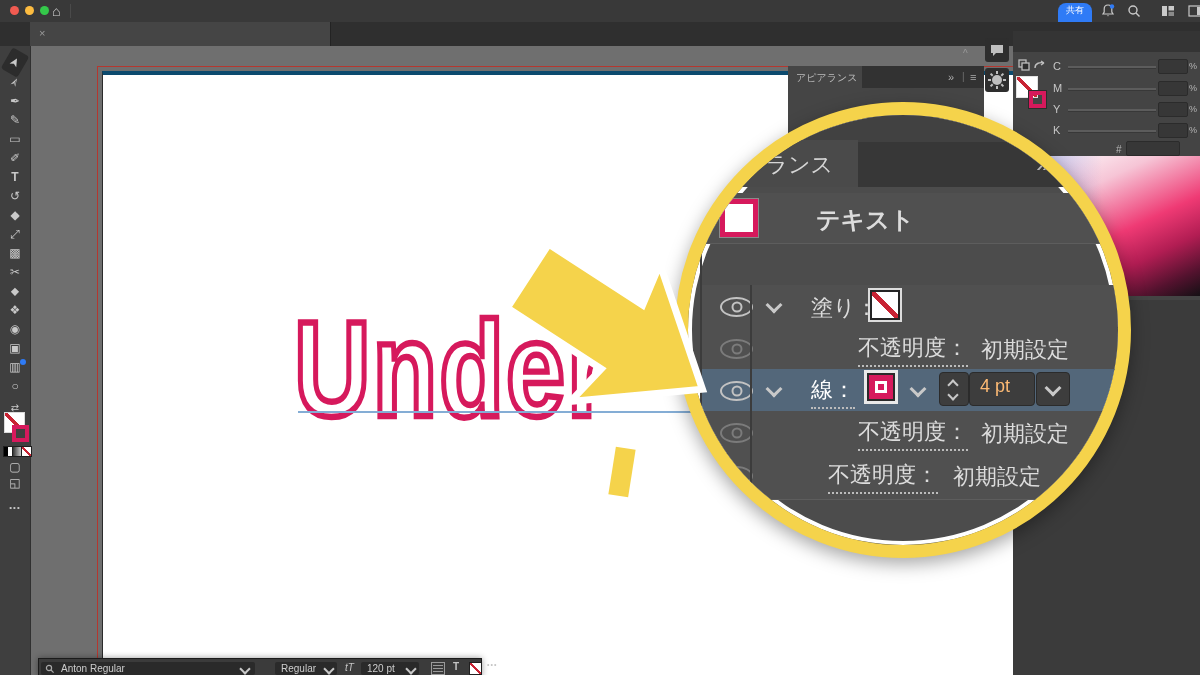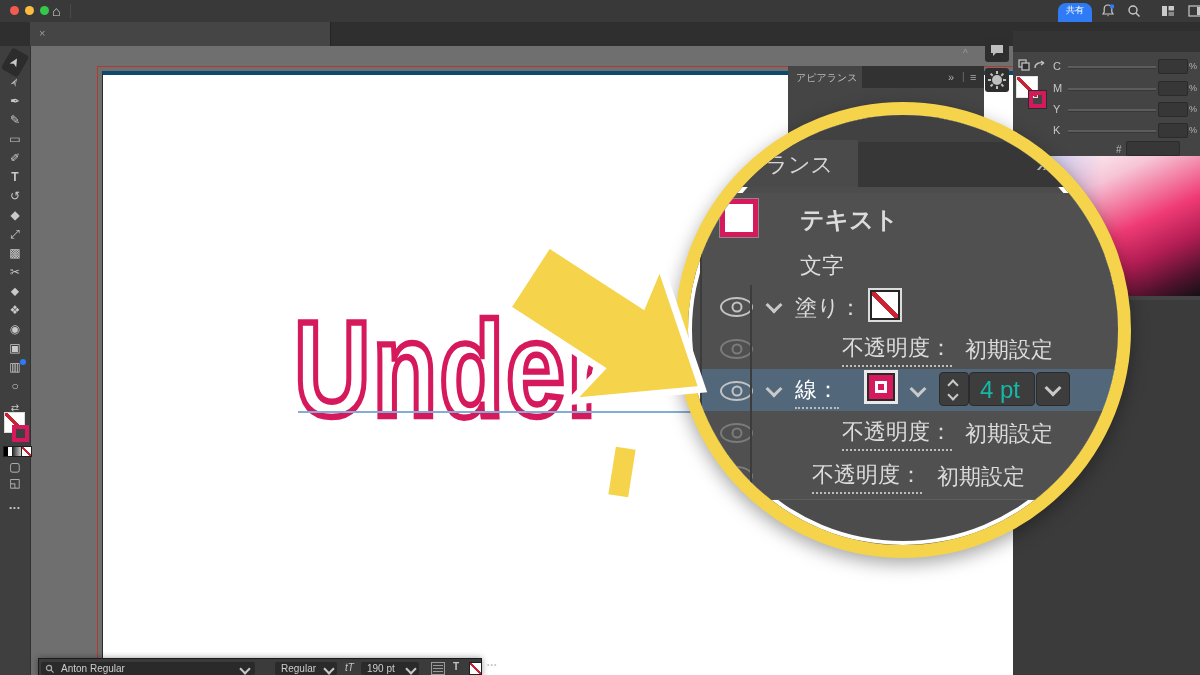--- a/index.html
+++ b/index.html
@@ -57,33 +57,33 @@
   
   .magnifier{left:675px;top:102px;width:430px;height:430px;border:13px solid #f5d34b;
      border-radius:50%;background:#4c4c4c;overflow:hidden;
      box-shadow:inset 0 0 0 4px #ffffff, 0 6px 18px rgba(0,0,0,.35);}
   .mag-top{left:0;top:0;width:430px;height:27px;background:#414141;}
   .mag-head{left:0;top:27px;width:430px;height:45px;background:#373737;}
   .mag-tab{left:-20px;top:25px;width:190px;height:47px;background:#4a4a4a;}
   .mag-tab span{font-size:22px;color:#d6d6d6;}
   .mrow{left:12px;width:418px;border-bottom:1px solid #5d5d5d;background:#505050;}
   .mrow.sel{background:#53677a;}
-  .mag-label{font-size:22px;color:#dcdcdc;white-space:nowrap;}
+  .mag-label{font-size:22px;color:#dcdcdc;white-space:nowrap;margin-left:16px;}
   .dotted{border-bottom:2px dotted #bcbcbc;padding-bottom:2px;}
   .eye{width:29px;height:16px;border:2px solid #c2c2c2;border-radius:50%;position:relative;}
   .eye::after{content:'';position:absolute;left:50%;top:50%;width:7px;height:7px;border:2px solid #c2c2c2;
       border-radius:50%;transform:translate(-50%,-50%);}
   .eye.dim{opacity:.38;}
   .chev{display:inline-block;width:9px;height:9px;border-right:3px solid #c9c9c9;border-bottom:3px solid #c9c9c9;
       transform:rotate(45deg);}
   .chev.sm{width:6px;height:6px;border-width:2px;}
   .chev.up{transform:rotate(-135deg);}
   .vdiv{width:2px;background:#3c3c3c;}
   .stepbox{background:#3d3d3d;border:1px solid #2b2b2b;border-radius:4px;}
-  .mag-val{font-size:24px;color:#14b8a6;}
+  .mag-val{font-size:18px;color:#fdba74;}
   
   .charbar{left:38px;top:658px;width:442px;height:17px;background:#3b3b3b;border:1px solid #1b1b1b;
       box-shadow:0 0 6px rgba(0,0,0,.4);}
   .cb-field{background:#2a2a2a;border-radius:2px;height:13px;color:#cccccc;font-size:10px;}
   .cb-ico{color:#c4c4c4;font-size:10px;}
   .minisq{width:9px;height:9px;border:1px solid #1f1f1f;}
 </style>
 </head>
 <body>
 
@@ -255,23 +255,20 @@
       <span class="abs" style="left:388px;top:6px;font-size:24px;color:#b5b5b5;">≡</span>
     </div>
     <div class="abs mag-tab">
       <span class="abs" style="left:30px;top:10px;">アピアランス</span>
     </div>
 
     <div class="abs mrow" style="top:78px;height:50px;">
       <div class="abs" style="left:20px;top:6px;width:28px;height:28px;background:#fff;border:5px solid #d6195c;box-shadow:0 0 0 1px #8a8a8a;"></div>
       <span class="mag-label abs" style="left:100px;top:11px;font-size:24px;font-weight:bold;">テキスト</span>
     </div>
-    <div class="abs mrow" style="top:128px;height:42px;">
-      <span class="mag-label abs" style="left:100px;top:8px;">文字</span>
-    </div>
     <div class="abs mrow" style="top:170px;height:42px;">
       <div class="eye abs" style="left:20px;top:12px;"></div>
       <span class="chev abs" style="left:68px;top:14px;"></span>
       <span class="mag-label abs" style="left:95px;top:8px;">塗り：</span>
       <div class="abs none-swatch" style="left:170px;top:5px;width:26px;height:26px;border:2px solid #242424;box-shadow:0 0 0 2px #dcdcdc;"></div>
     </div>
     <div class="abs mrow" style="top:212px;height:42px;">
       <div class="eye dim abs" style="left:20px;top:12px;"></div>
       <span class="mag-label dotted abs" style="left:142px;top:6px;">不透明度：</span>
       <span class="mag-label abs" style="left:265px;top:8px;">初期設定</span>
@@ -326,21 +323,21 @@
         </svg>
       <span class="abs" style="left:20px;top:1px;">Anton Regular</span>
       <span class="chev sm abs" style="left:200px;top:3px;"></span>
     </div>
     <div class="abs cb-field" style="left:236px;top:3px;width:62px;">
       <span class="abs" style="left:6px;top:1px;">Regular</span>
       <span class="chev sm abs" style="left:50px;top:3px;"></span>
     </div>
     <span class="abs cb-ico" style="left:306px;top:3px;font-style:italic;">tT</span>
     <div class="abs cb-field" style="left:322px;top:3px;width:58px;">
-      <span class="abs" style="left:6px;top:1px;">190 pt</span>
+      <span class="abs" style="left:6px;top:1px;">120 pt</span>
       <span class="chev sm abs" style="left:46px;top:3px;"></span>
     </div>
     <div class="abs" style="left:392px;top:3px;width:12px;height:11px;border:1px solid #9a9a9a;">
       <div style="margin:2px 1px 0;height:1px;background:#9a9a9a;"></div>
       <div style="margin:2px 1px 0;height:1px;background:#9a9a9a;"></div>
       <div style="margin:2px 1px 0;height:1px;background:#9a9a9a;"></div>
     </div>
     <span class="abs cb-ico" style="left:414px;top:2px;font-weight:bold;">T</span>
     <div class="abs minisq none-swatch" style="left:430px;top:3px;width:11px;height:11px;"></div>
     <span class="abs cb-ico" style="left:448px;top:2px;font-size:7px;letter-spacing:1px;">•••</span>

